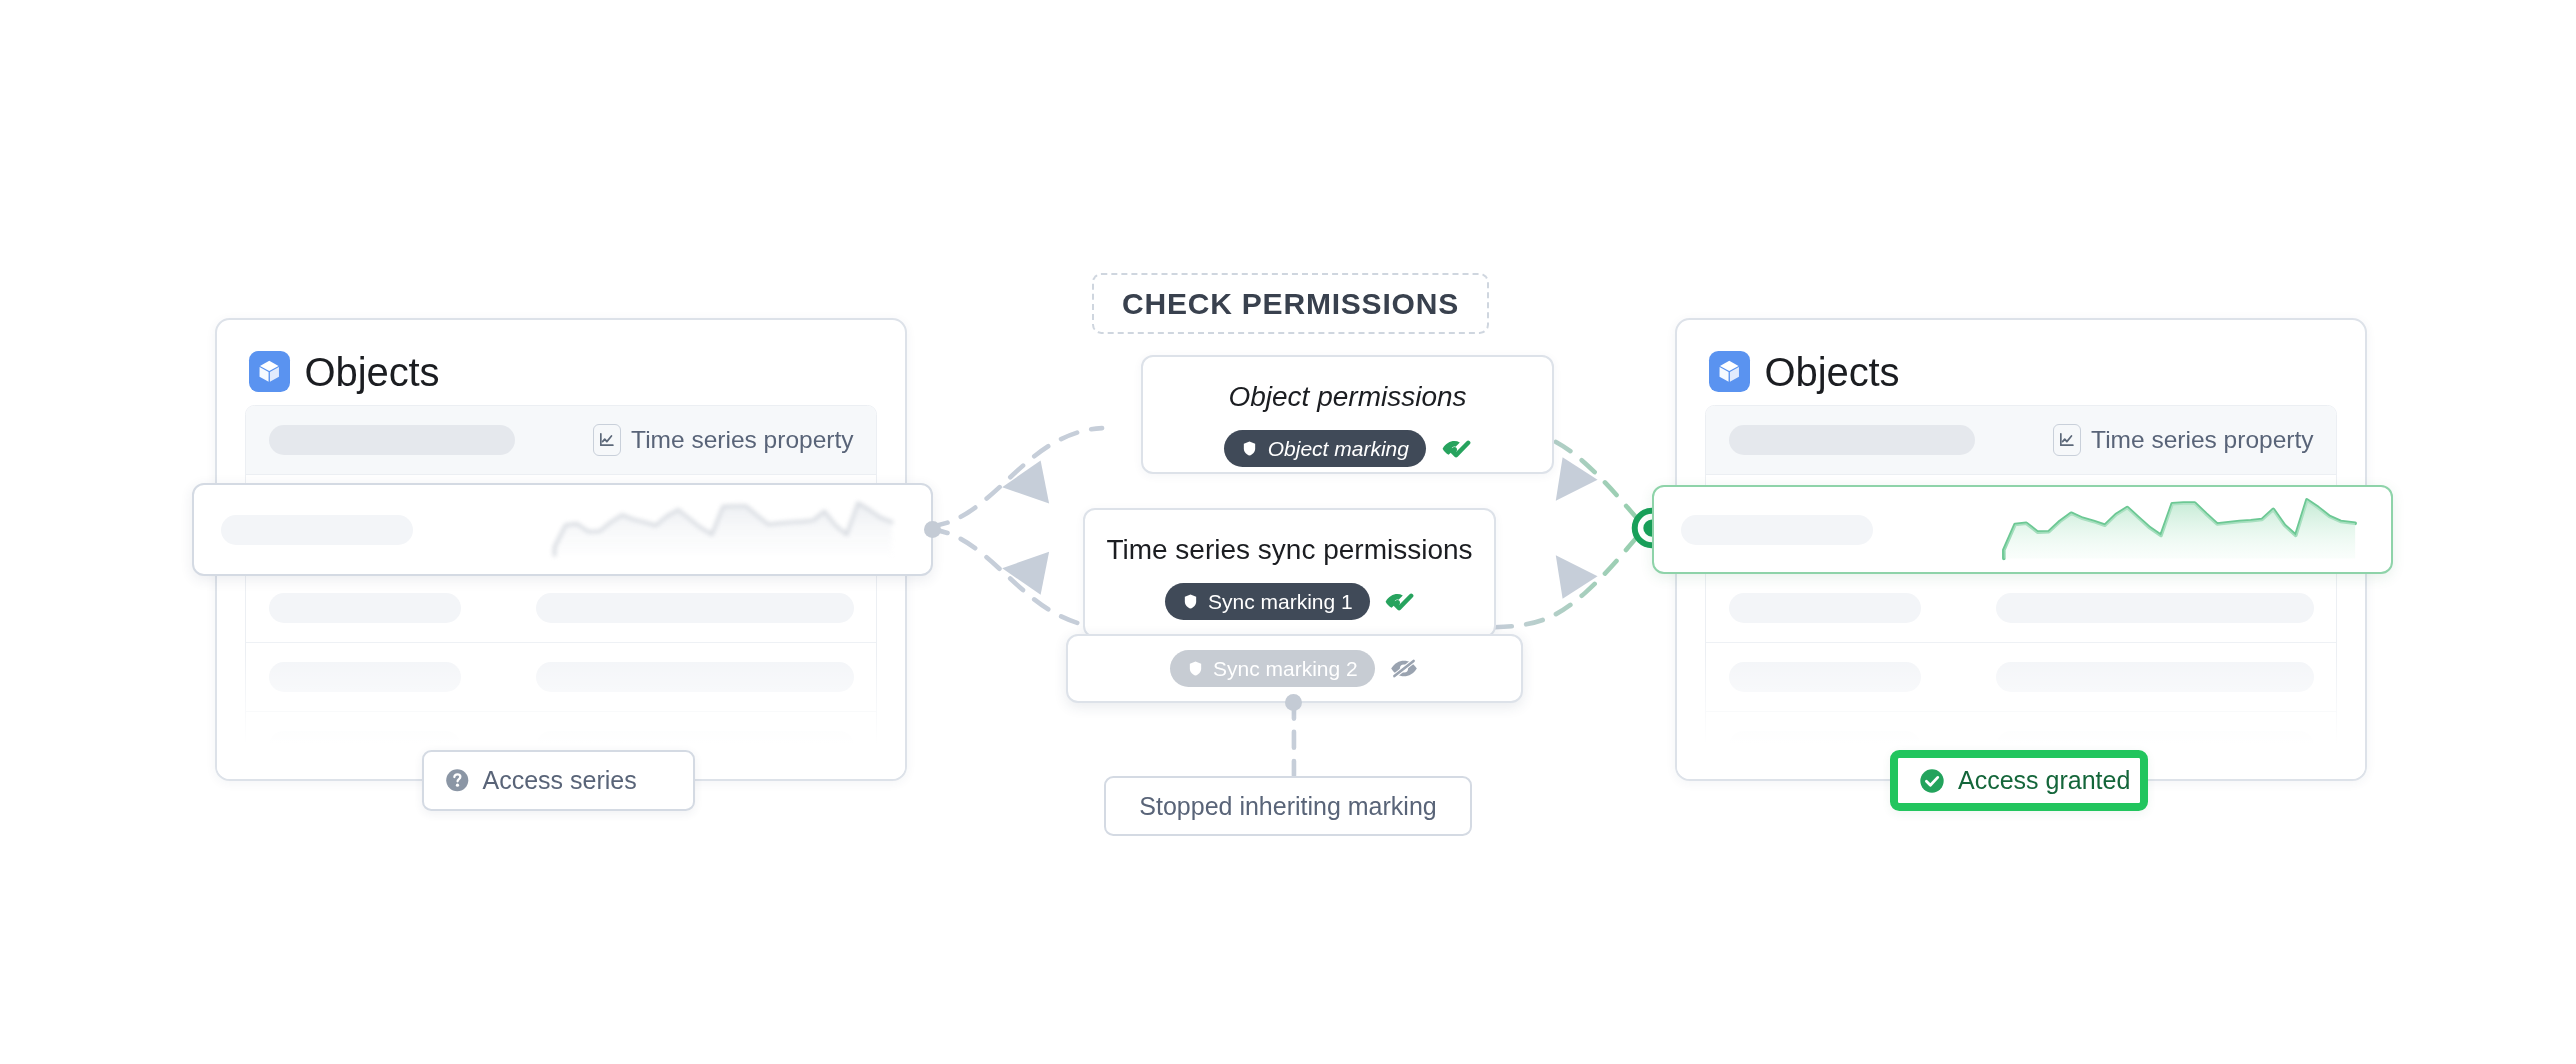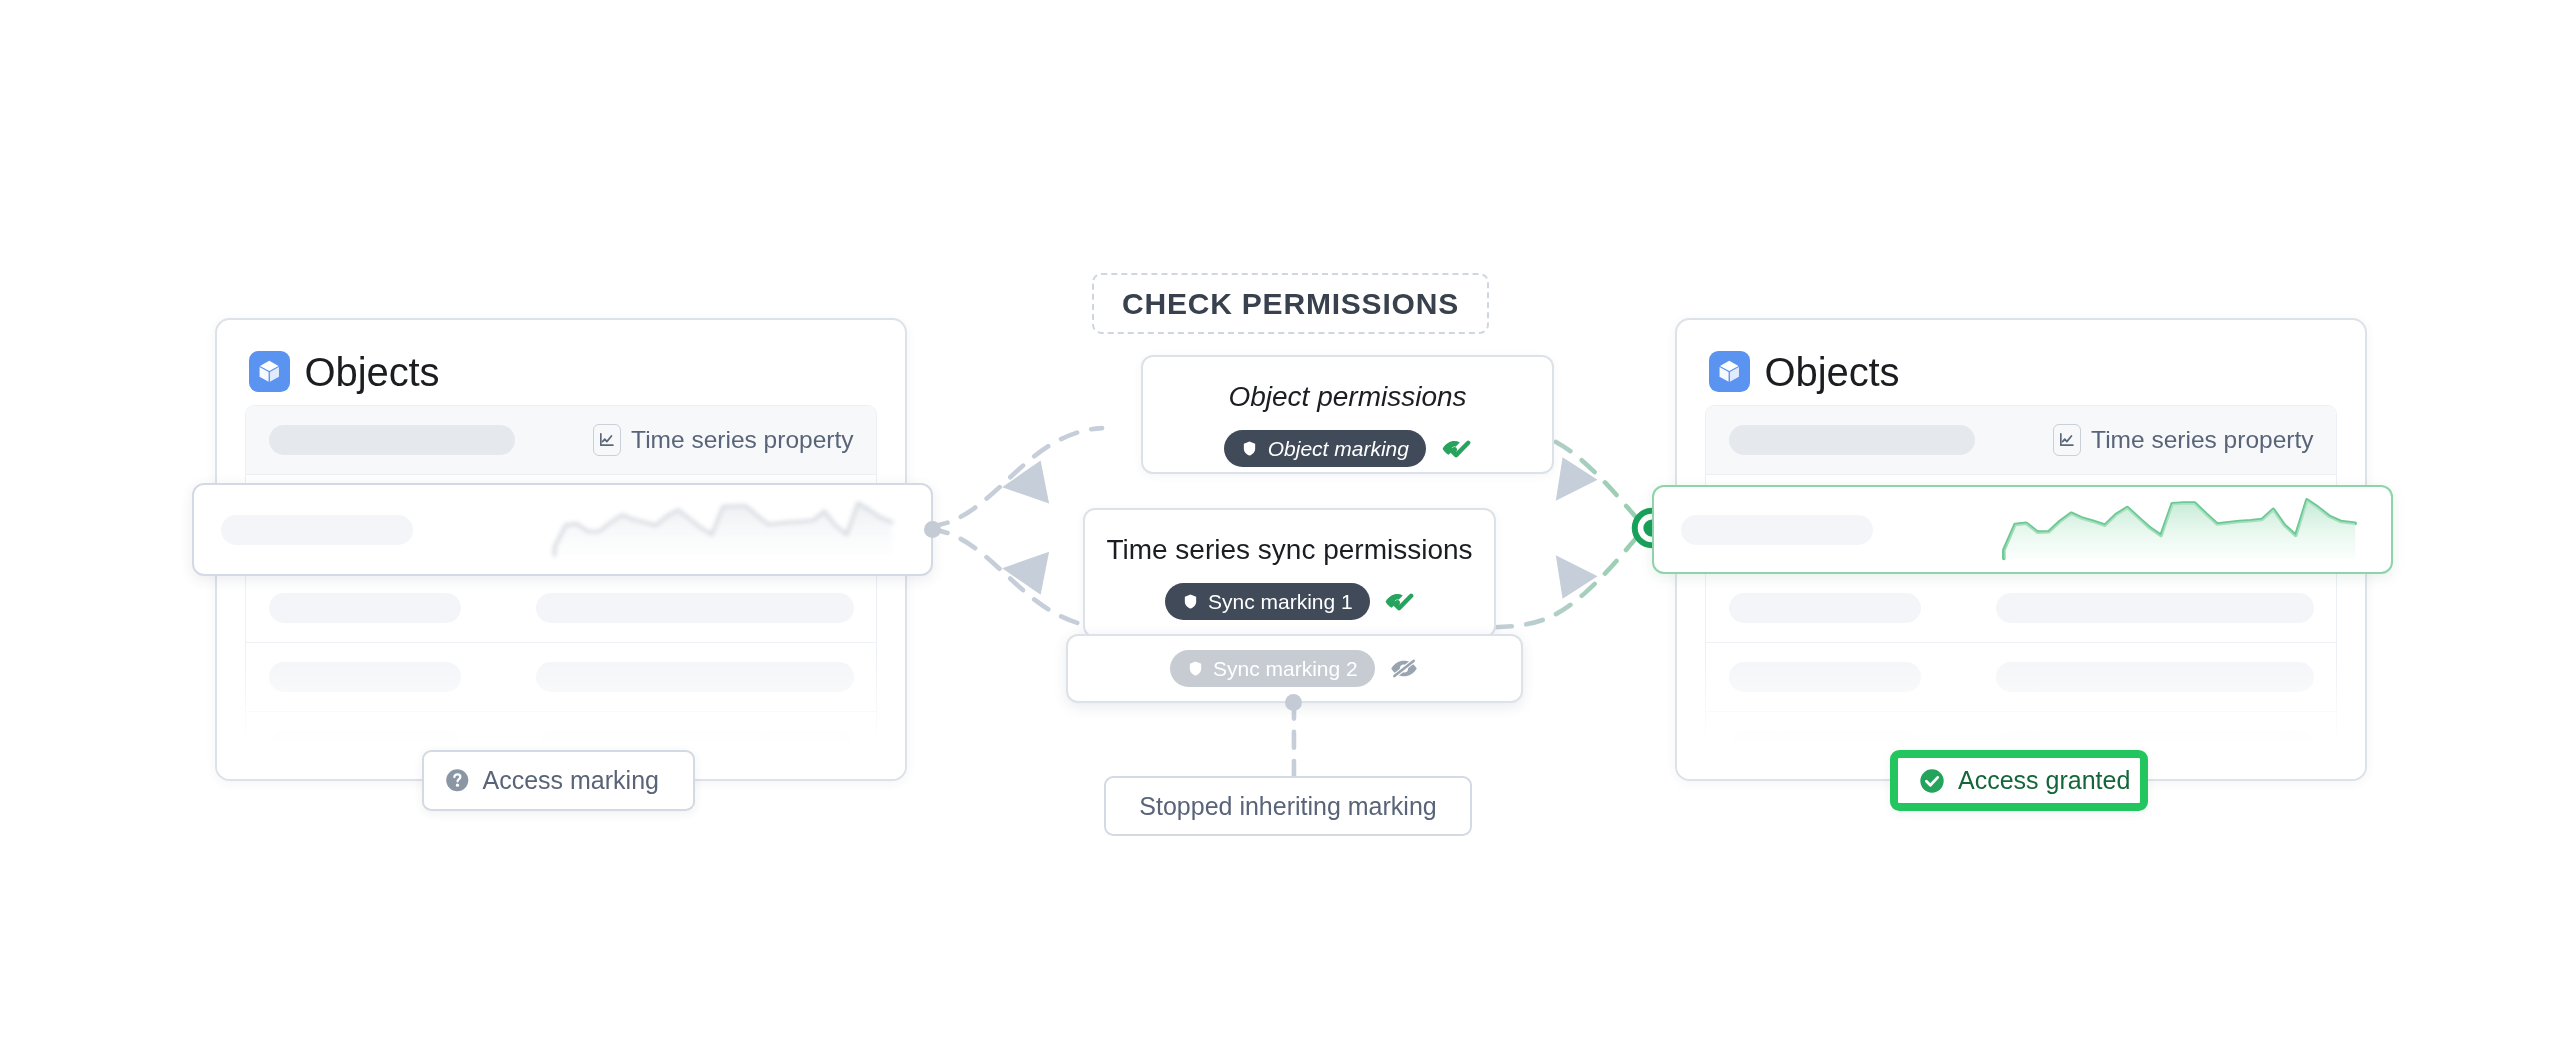--- a/index.html
+++ b/index.html
@@ -384,21 +384,21 @@
   <div class="conn-dot-gray" style="left:924px; top:521px;"></div>
 
   <div class="status-chip unknown" style="left:422px; top:750px; width:273px; height:61px;">
     <span style="line-height:0;">
       <svg width="26.5" height="26.5" viewBox="0 0 24 24" aria-hidden="true">
         <circle cx="12" cy="12" r="10" fill="#8b96a5"></circle>
         <path d="M9.4 9.1 C9.4 7.5 10.6 6.6 12.1 6.6 C13.6 6.6 14.8 7.5 14.8 8.9 C14.8 10.9 12.3 11 12.3 12.9" fill="none" stroke="#ffffff" stroke-width="2.1" stroke-linecap="round"></path>
         <circle cx="12.2" cy="16.5" r="1.45" fill="#ffffff"></circle>
       </svg>
     </span>
-    <span class="st-label">Access marking</span>
+    <span class="st-label">Access series</span>
   </div>
 
   <div class="check-chip" style="left:1092px; top:273px; width:397px; height:61px;">
     <span>CHECK PERMISSIONS</span>
   </div>
 
   <div class="perm-card" style="left:1141px; top:355px; width:413px; height:119px;font-style:italic;">
     <div class="perm-title">Object permissions</div>
     <div class="perm-badge-row">
       <span class="marking-badge">

